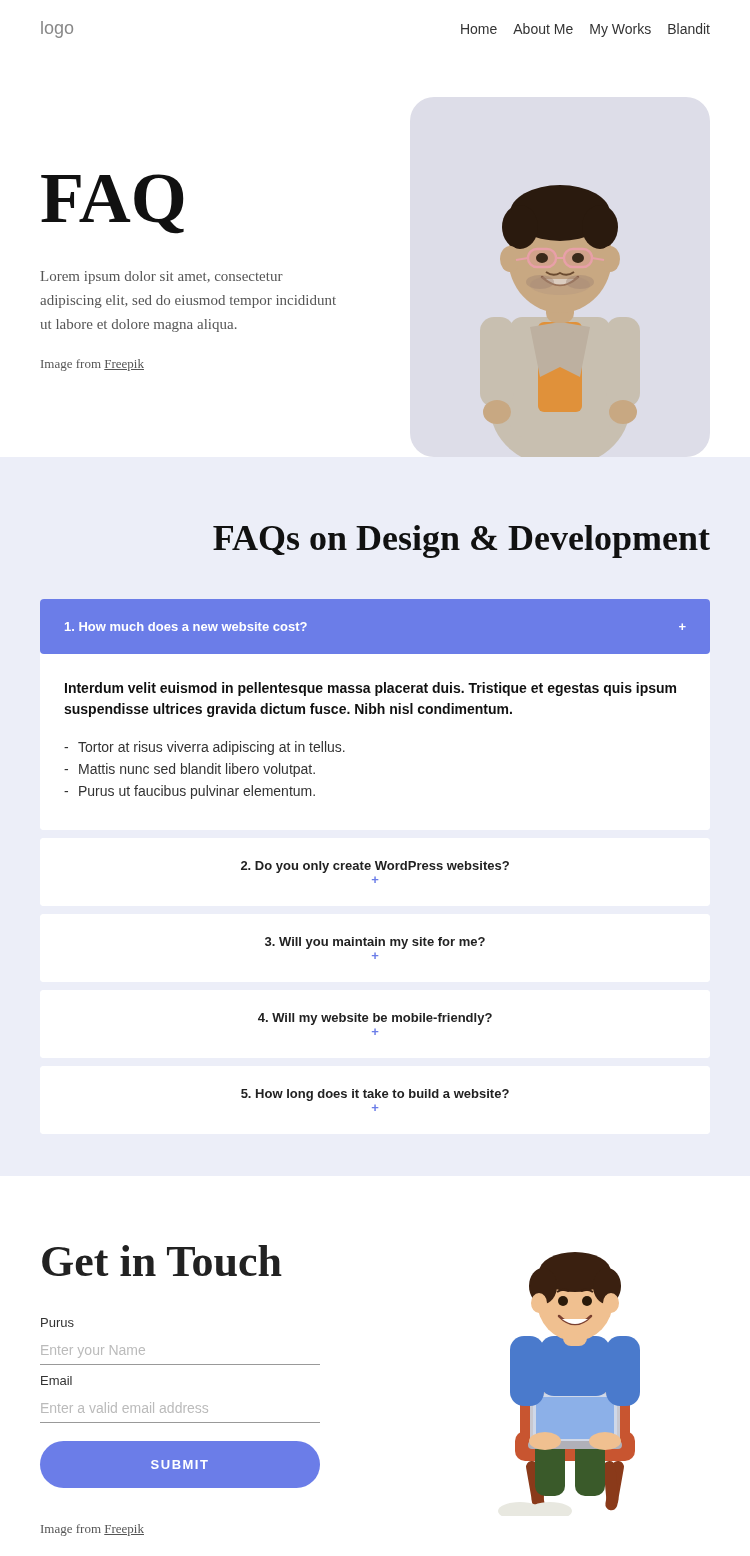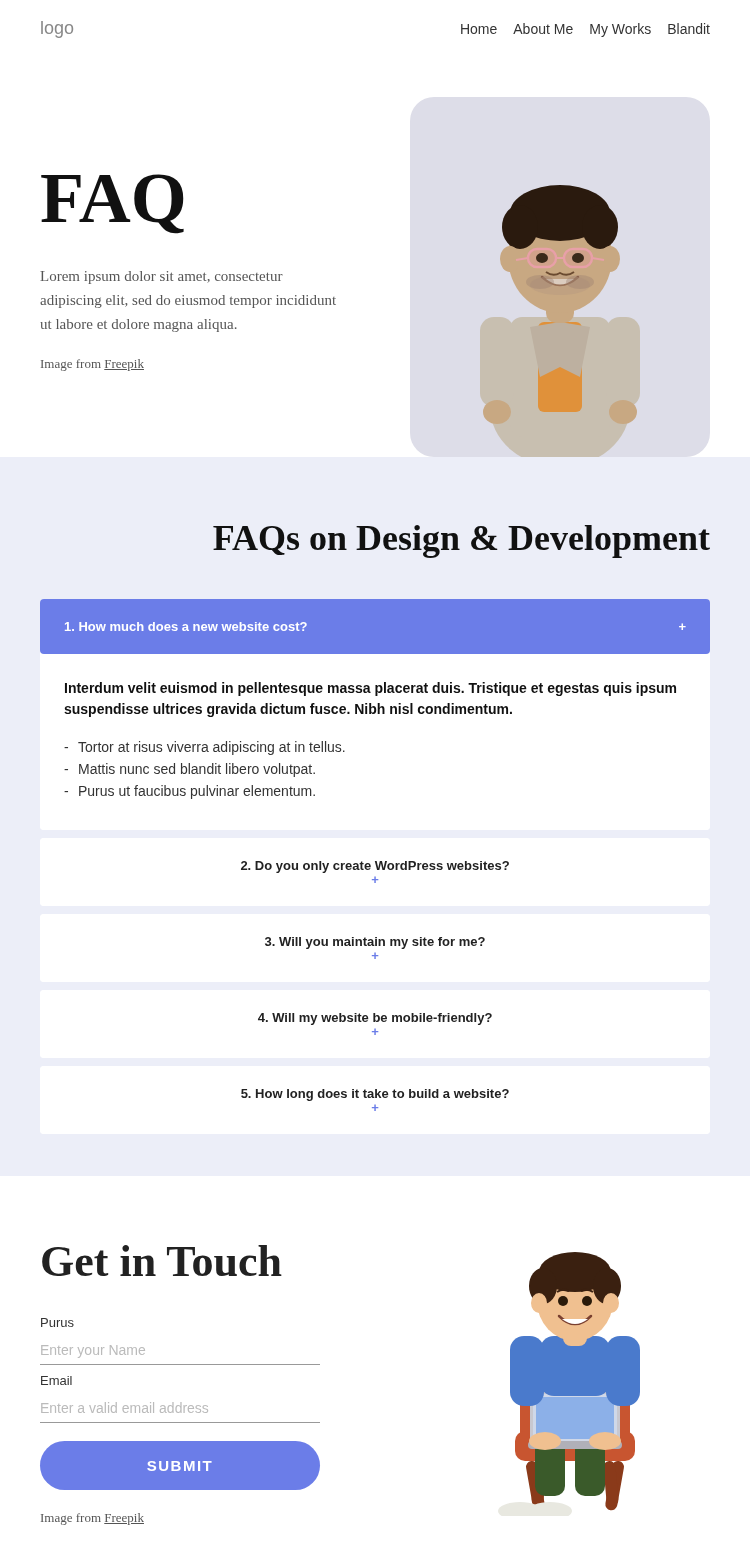--- a/index.html
+++ b/index.html
@@ -75,23 +75,23 @@
     .contact-field-label { font-size: 13px; color: #333; font-family: sans-serif; margin-bottom: 6px; }
     .contact-input {
       width: 280px; border: none; border-bottom: 1.5px solid #999;
       padding: 6px 0; font-size: 14px; color: #404040; font-family: sans-serif;
       outline: none; display: block; background: transparent;
       margin-bottom: 8px;
     }
     .contact-input::placeholder { color: #bbb; }
     .submit-btn {
       width: 280px; padding: 16px; background: #6b7de8; color: #fff;
-      font-size: 15px; letter-spacing: 1.5px; font-weight: 600;
+      font-size: 13px; letter-spacing: 1.5px; font-weight: 600;
       border: none; border-radius: 30px; cursor: pointer;
-      font-family: sans-serif; margin-top: 10px; margin-bottom: 20px;
+      font-family: sans-serif; margin-top: 10px; margin-bottom: 33px;
     }
     .contact-img-credit { font-size: 13px; color: #555; }
     .contact-img-credit a { color: #555; }
     .contact-right {
       width: 270px; flex-shrink: 0;
       display: flex; align-items: center; justify-content: center;
       height: 280px;
     }
     
     .hero-image-container {

